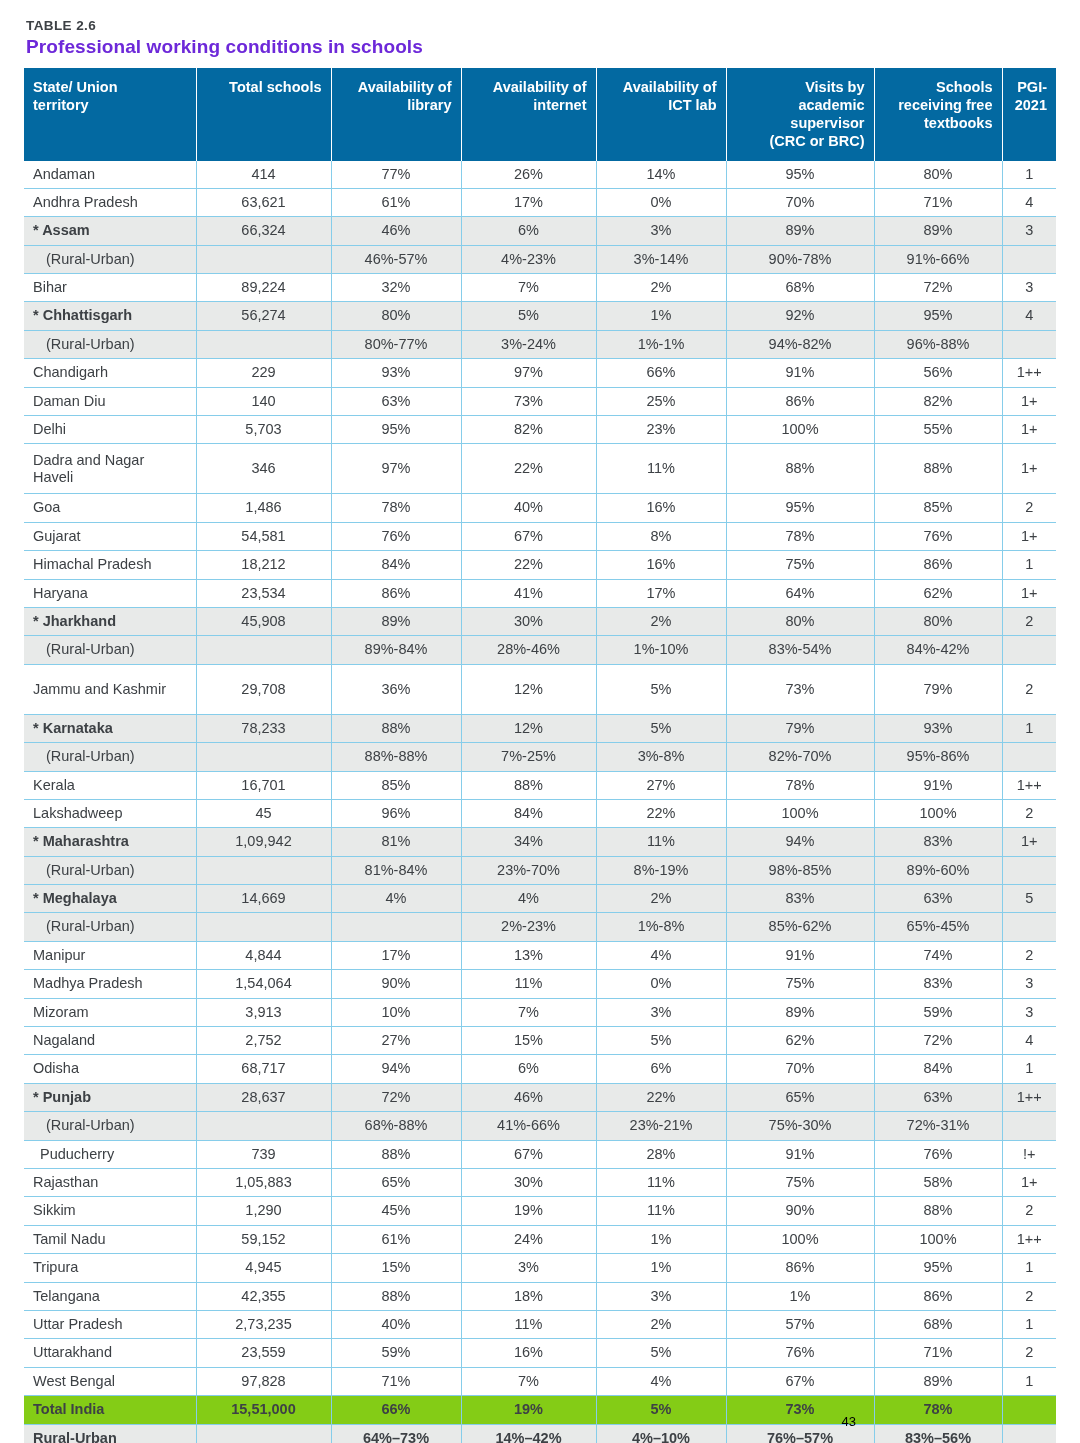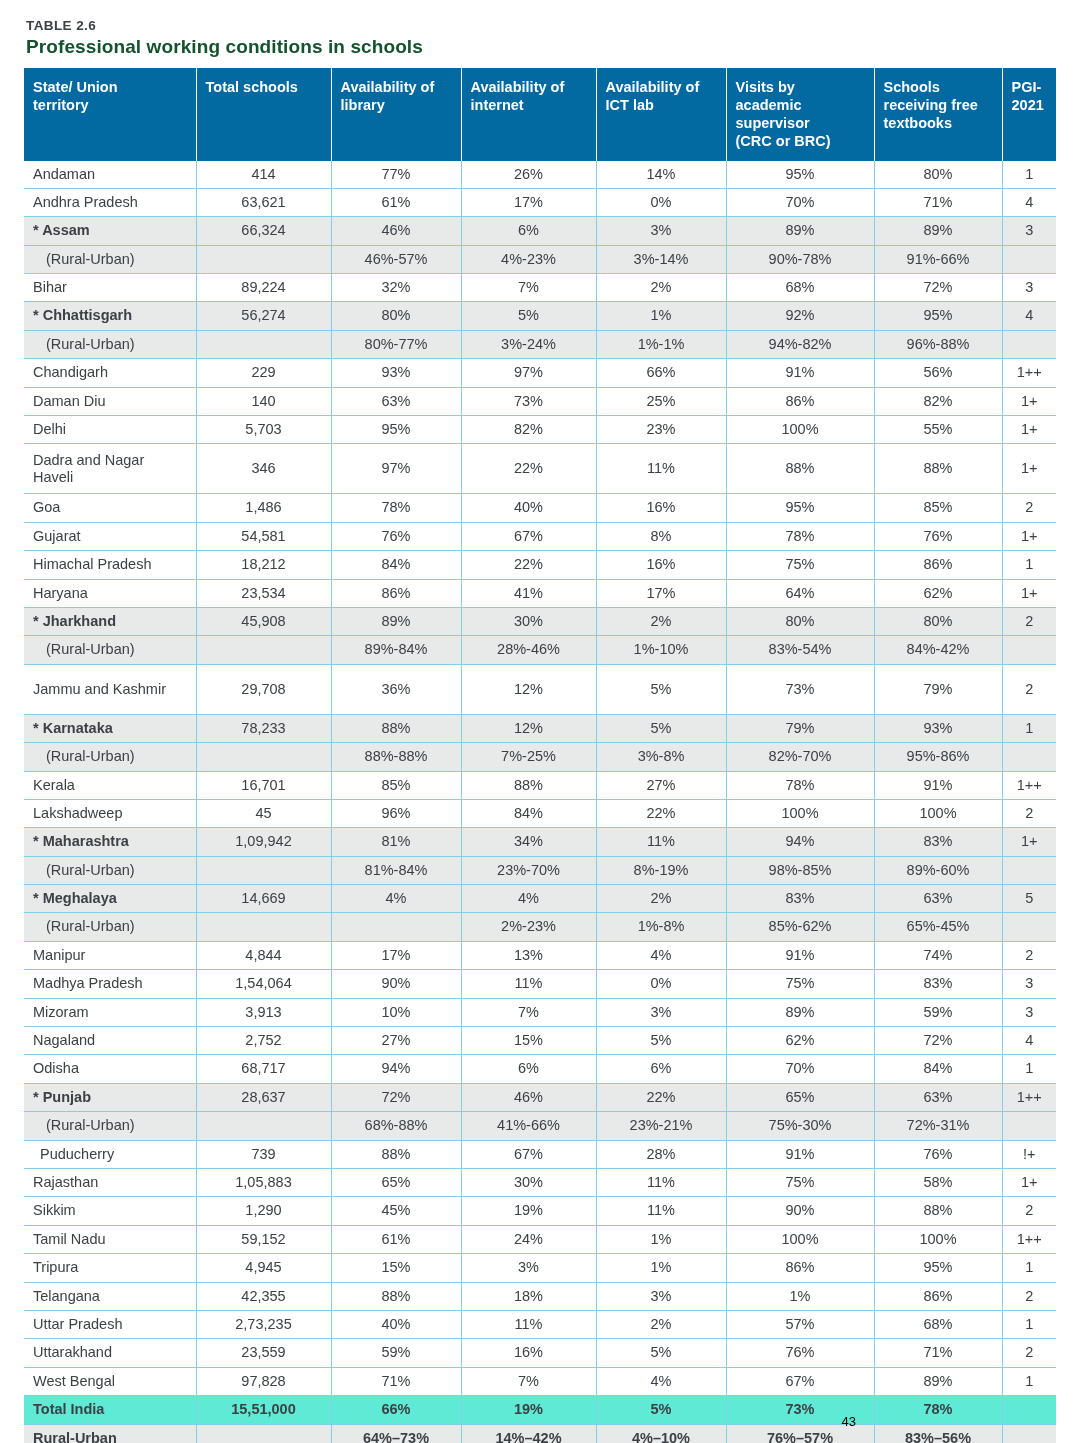--- a/index.html
+++ b/index.html
@@ -25,21 +25,21 @@
     font-size: 13.5px;
     font-weight: bold;
     letter-spacing: 0.4px;
     color: #3d4145;
     margin: 0 0 3px 2px;
     text-transform: uppercase;
   }
   .table-title {
     font-size: 19px;
     font-weight: bold;
-    color: #14532d;
+    color: #6d28d9;
     margin: 0 0 10px 2px;
     letter-spacing: 0.1px;
   }
   table.data {
     border-collapse: collapse;
     width: 1032px;
     table-layout: fixed;
   }
   table.data thead th {
     background: #0369a1;
@@ -47,21 +47,21 @@
     font-size: 14.5px;
     font-weight: bold;
     line-height: 1.25;
     padding: 10px 9px;
     vertical-align: top;
     border-right: 1px solid #ffffff;
     height: 92px;
   }
   table.data thead th:last-child { border-right: none; }
   th.col-state { text-align: left; }
-  th.col-num { text-align: left; }
+  th.col-num { text-align: right; }
 
   table.data tbody td {
     font-size: 14.5px;
     padding: 5px 9px;
     border-bottom: 1px solid #86cdea;
     border-right: 1px solid #86cdea;
     line-height: 1.2;
     height: 27px;
     vertical-align: middle;
     color: #3d4145;
@@ -76,21 +76,21 @@
 
   tr.shaded td { background: #e8eae9; }
   tr.plain td  { background: #ffffff; }
 
   td.state.starred { font-weight: bold; }
   td.state.sub { padding-left: 22px; }
   td.state.indent { padding-left: 16px; }
 
   tr.total td {
     font-weight: bold;
-    background: #5eead4;
+    background: #84cc16;
     border-bottom: 1px solid #86cdea;
   }
   tr.ruralurban-total td {
     font-weight: bold;
     background: #e8eae9;
     border-bottom: none;
   }
   .page-number {
     position: absolute;
     right: 24px;

